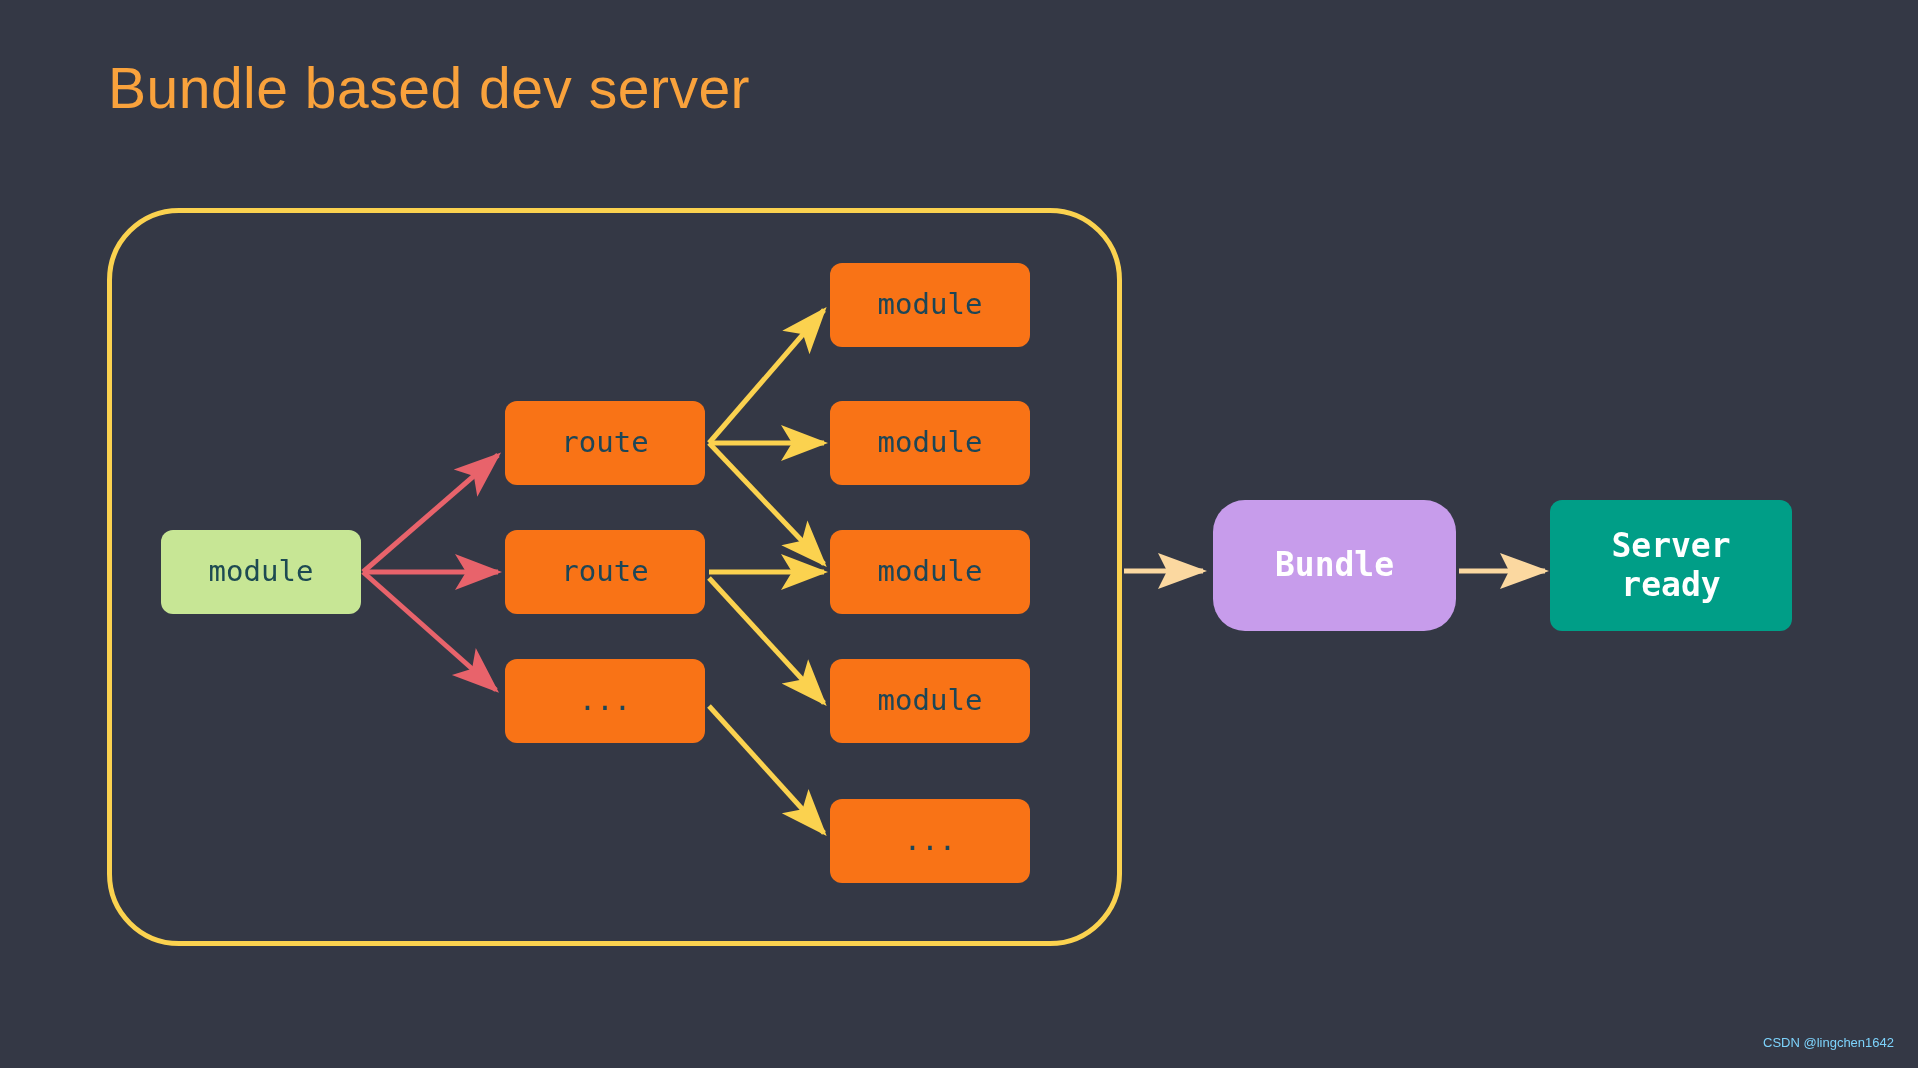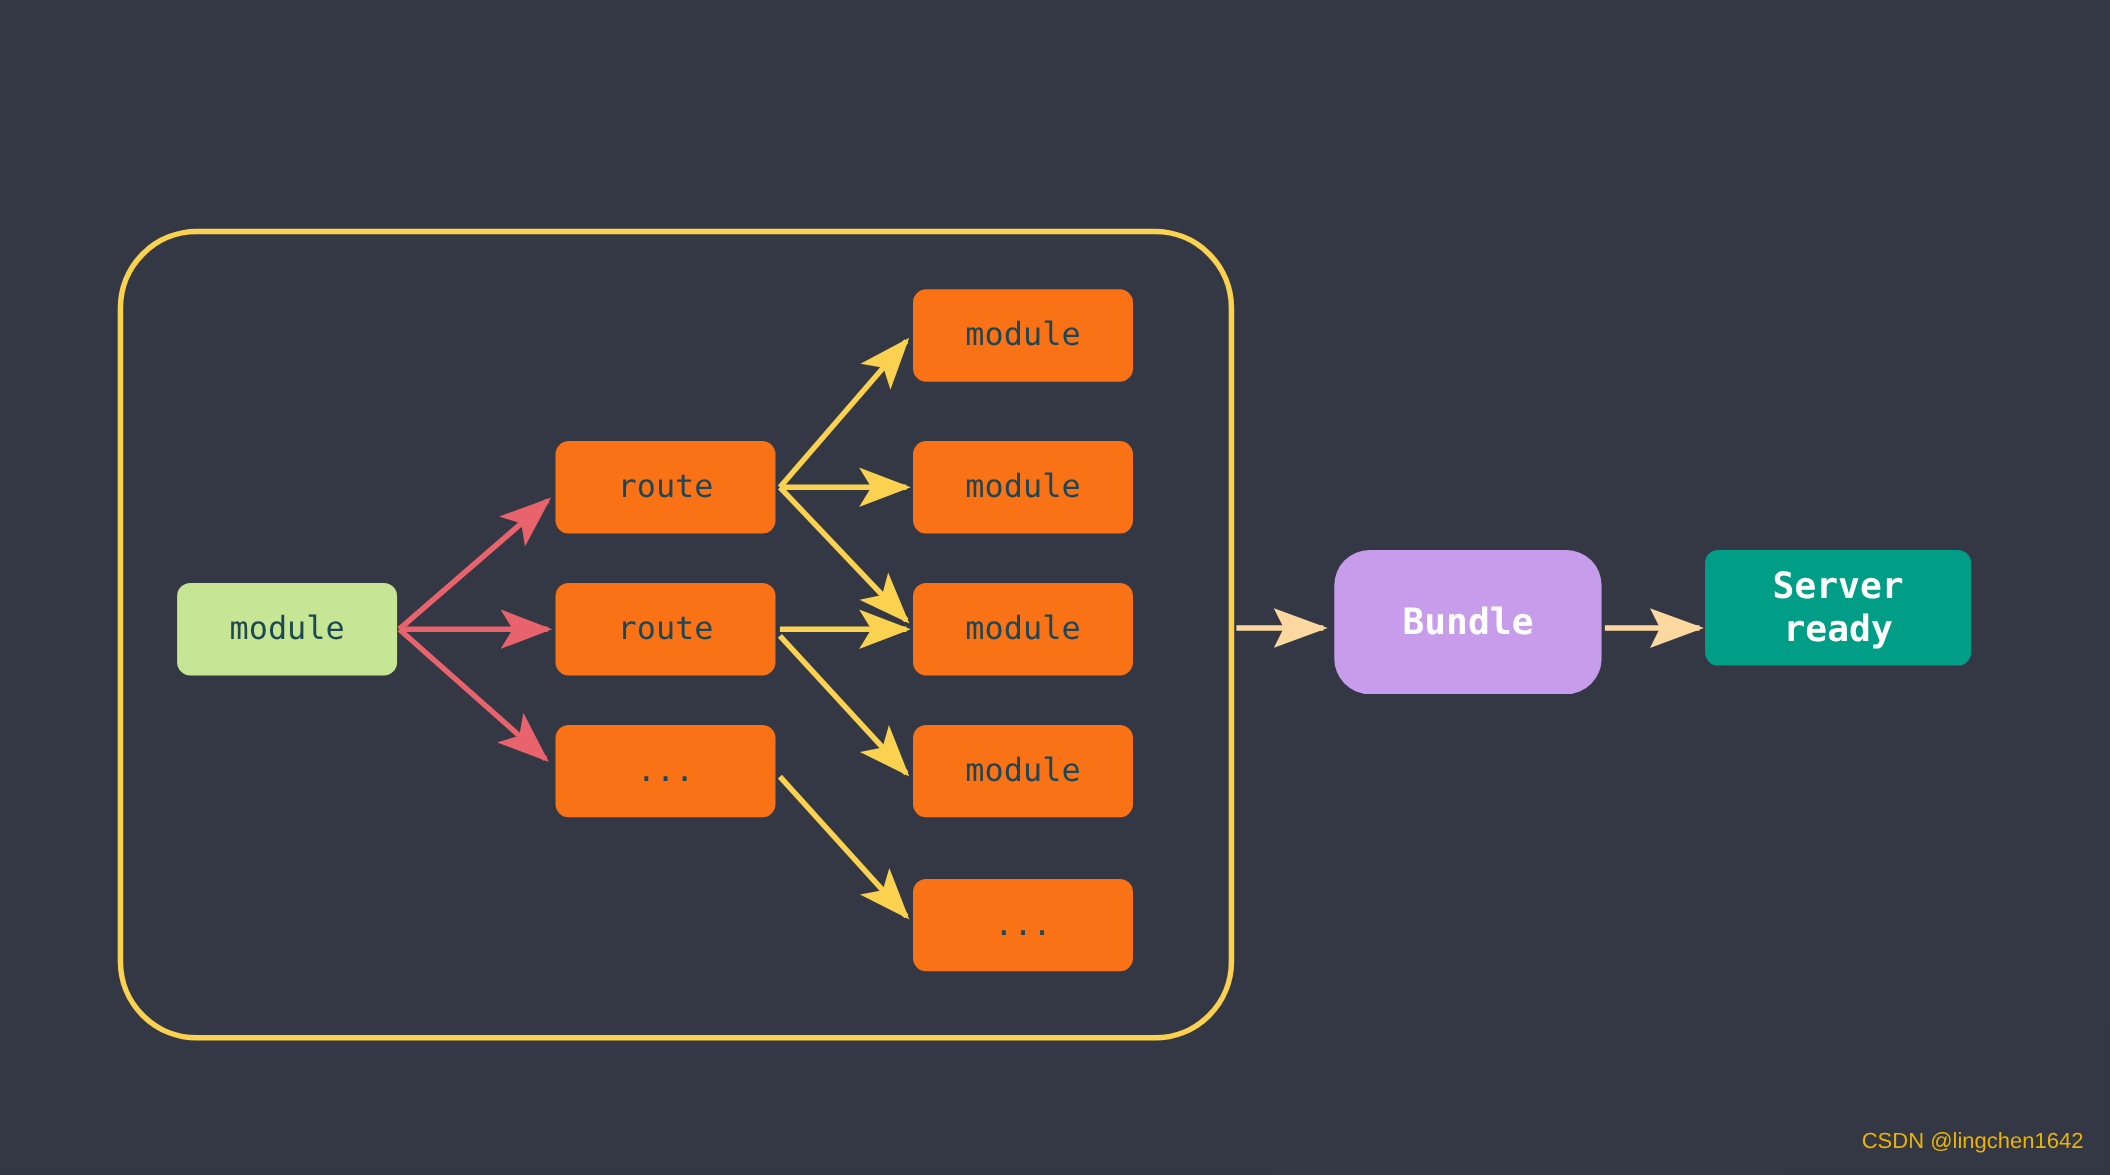--- a/index.html
+++ b/index.html
@@ -88,31 +88,32 @@
     width: 1918px;
     height: 1068px;
     pointer-events: none;
   }
 
   
   #watermark {
     position: absolute;
     right: 24px;
     bottom: 18px;
-    color: #eab308;
-    font-size: 20px;
+    color: #7dd3fc;
+    font-size: 13px;
     font-family: "Liberation Sans", sans-serif;
     white-space: pre;
   }
 </style>
 </head>
 <body>
 
 <div id="stage">
 
+  <div id="title">Bundle based dev server</div>
 
   <div id="bundler-container"></div>
 
   <svg id="arrows" viewBox="0 0 1918 1068" xmlns="http://www.w3.org/2000/svg">
     <defs>
       <marker id="ah-red" markerWidth="11" markerHeight="11" refX="8.6" refY="4" orient="auto">
         <path d="M0,0.4 L9.4,4 L0,7.6 L2.2,4 Z" fill="#e8636b"></path>
       </marker>
       <marker id="ah-yellow" markerWidth="11" markerHeight="11" refX="8.6" refY="4" orient="auto">
         <path d="M0,0.4 L9.4,4 L0,7.6 L2.2,4 Z" fill="#fbd24f"></path>
@@ -170,20 +171,20 @@
     <span>module</span>
   </div>
   <div class="node greenbox" style="left:830px; top:799px; width:200px; height:84px;">
     <span>...</span>
   </div>
 
   <div class="node bundle" style="left:1213px; top:500px; width:243px; height:131px;">
     <span>Bundle</span>
   </div>
 
-  <div class="node server" style="left:1550px; top:500px; width:242px; height:105px; flex-direction:column;text-align:right;">
+  <div class="node server" style="left:1550px; top:500px; width:242px; height:131px; flex-direction:column;text-align:right;">
     <span>Server</span>
     <span>ready</span>
   </div>
 
   <div id="watermark">CSDN @lingchen1642</div>
 
 </div>
 
 </body></html>

